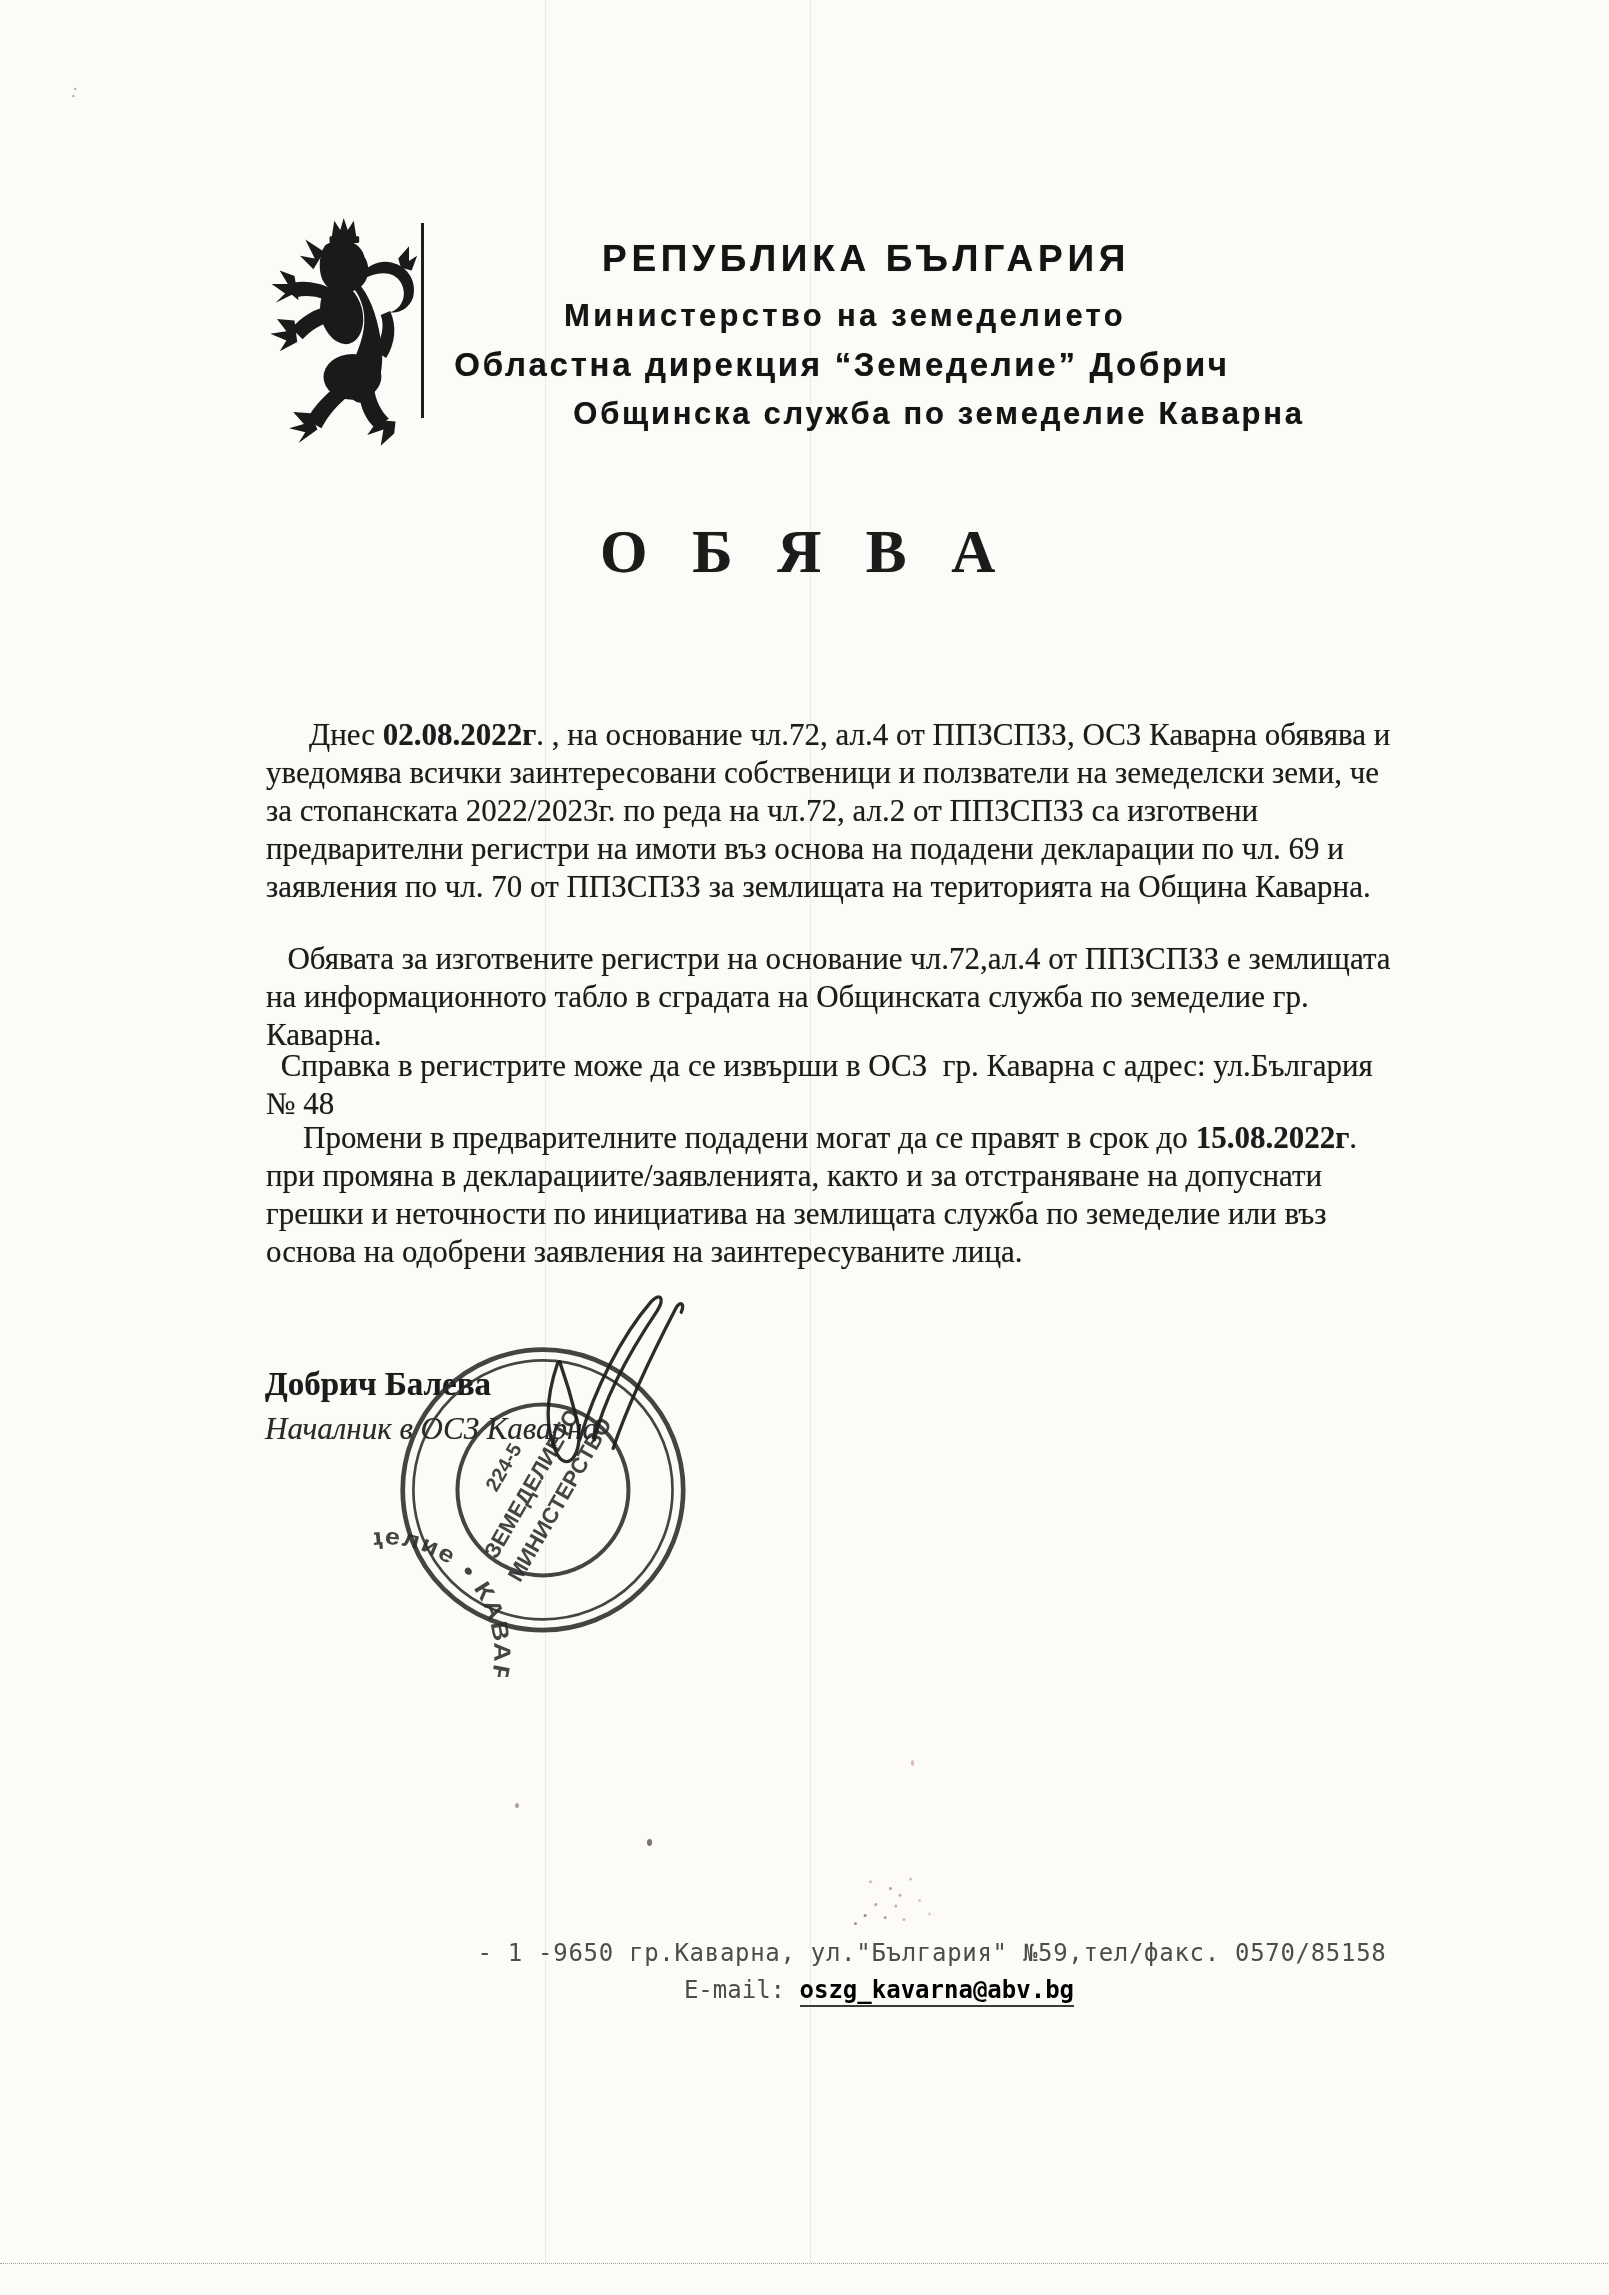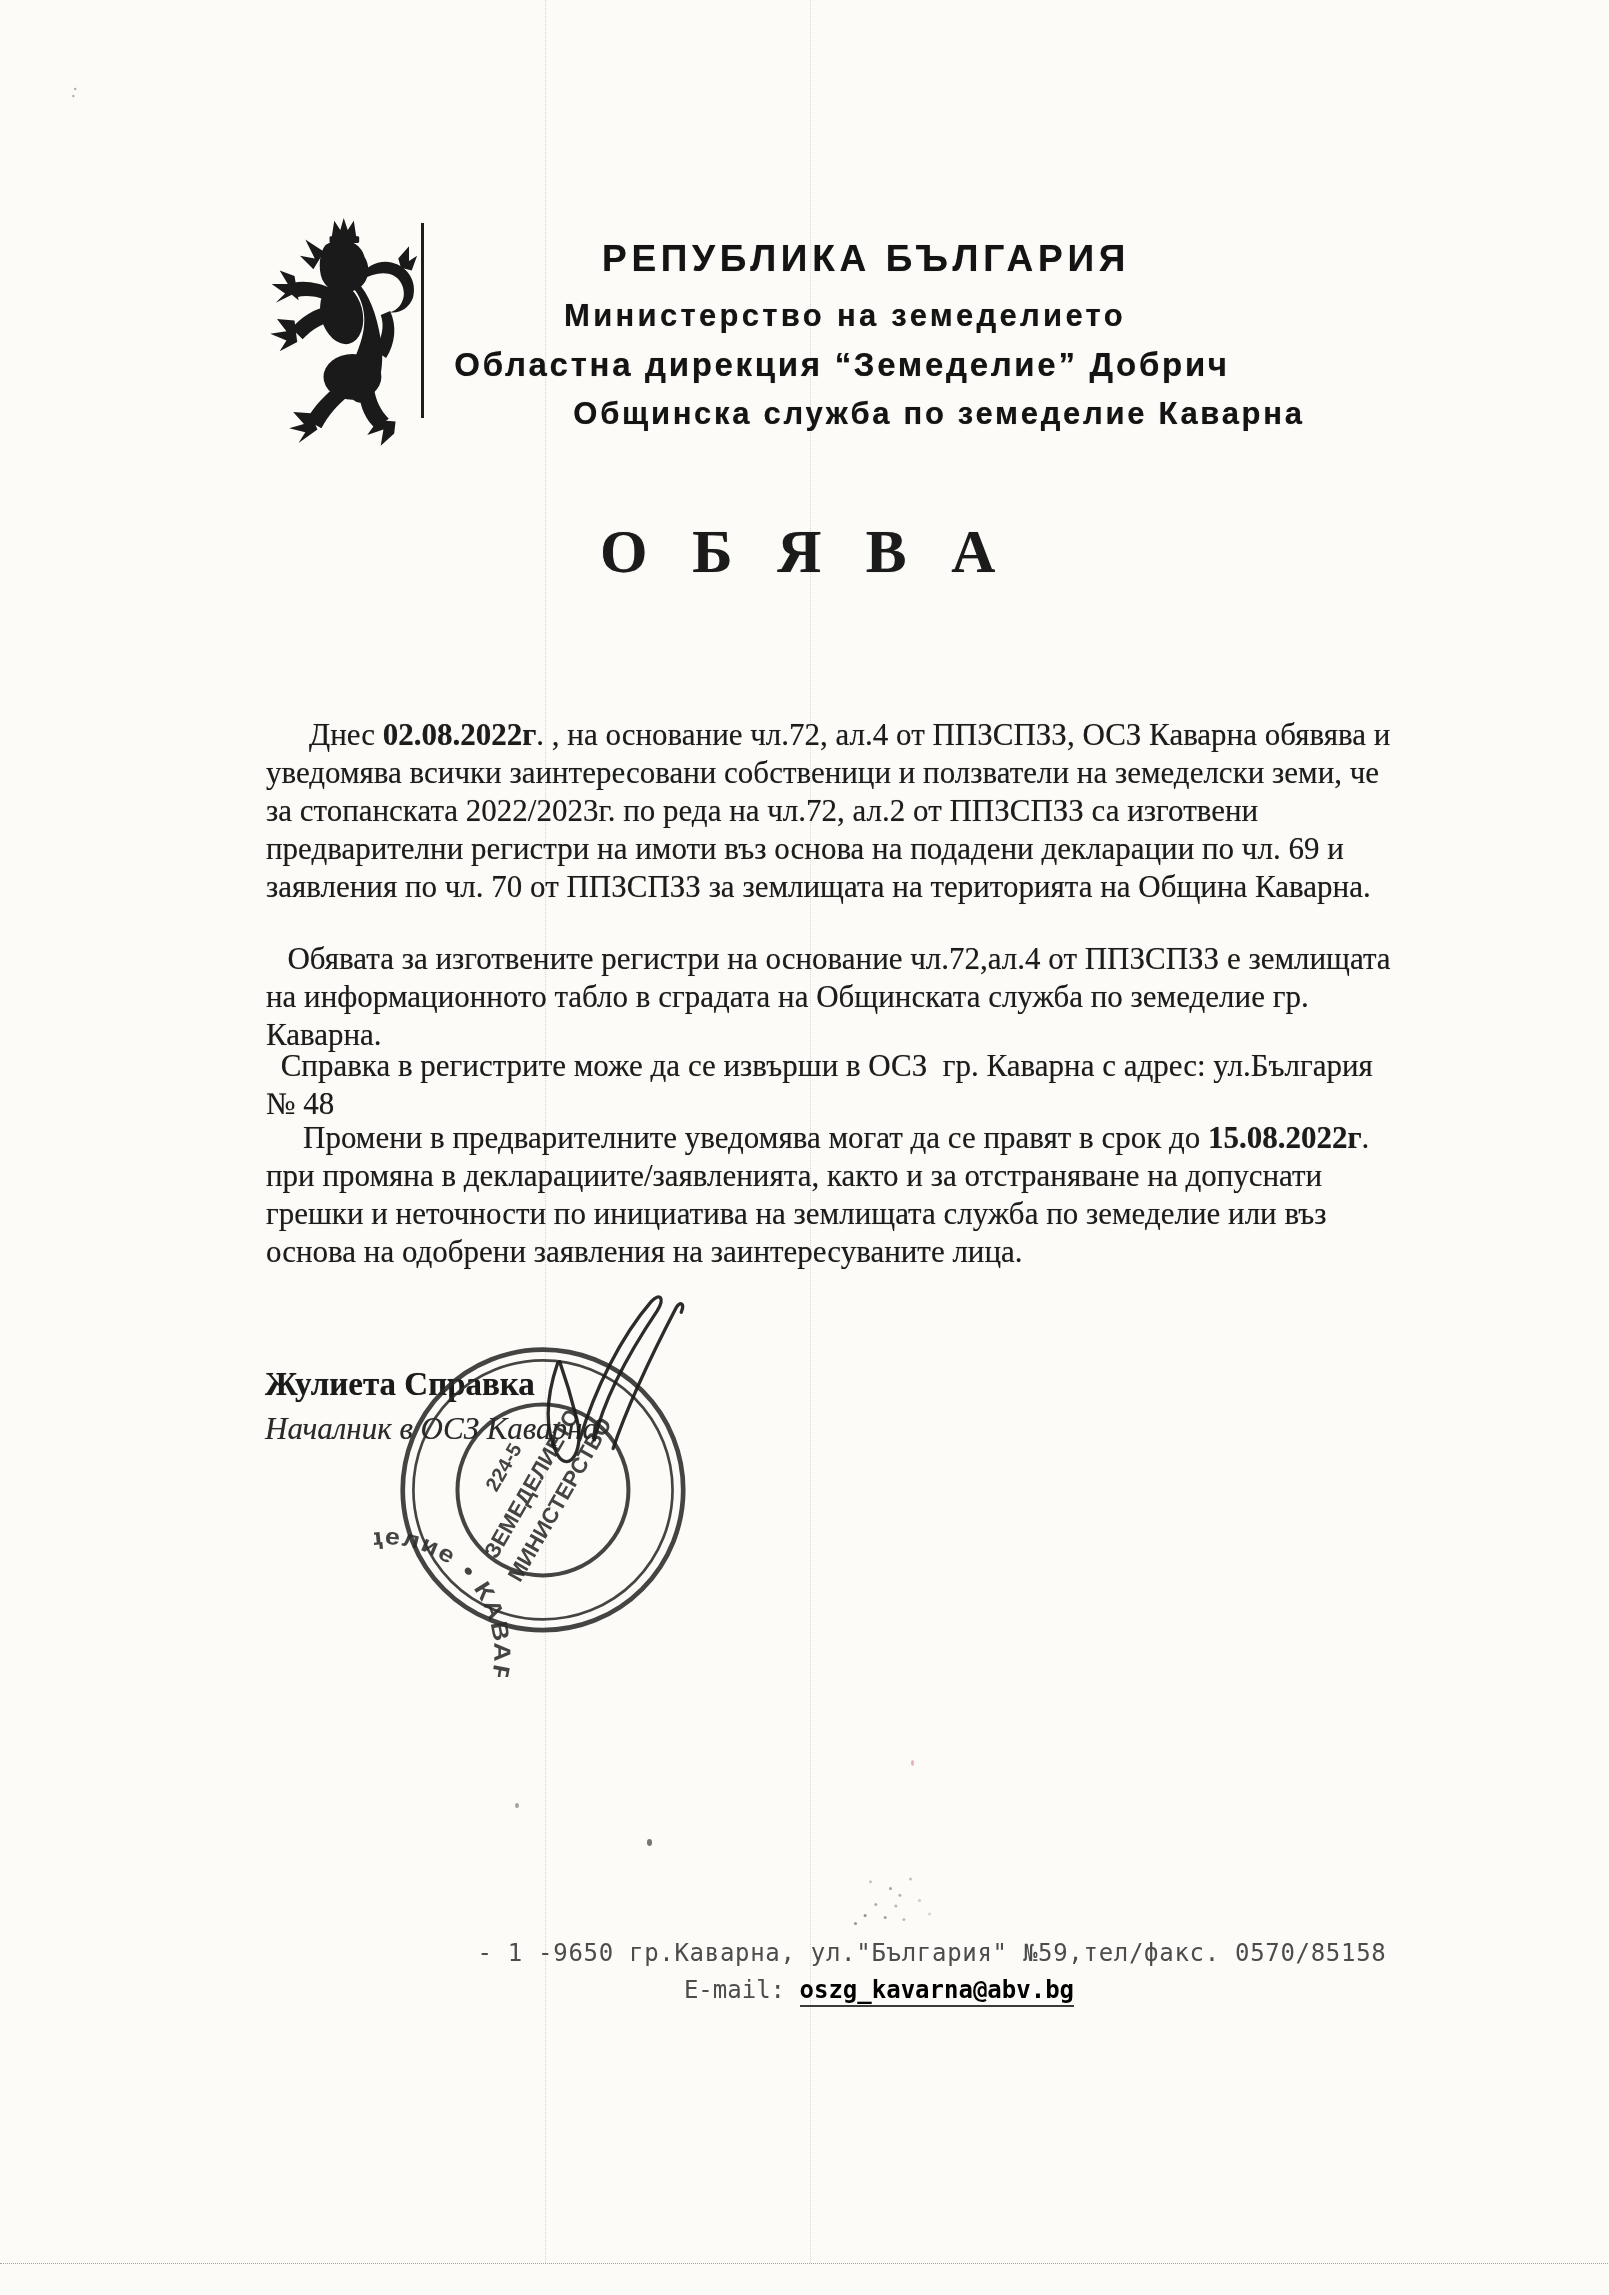--- a/index.html
+++ b/index.html
@@ -121,23 +121,23 @@
   <div class="hdr-line hdr-office">Общинска служба по земеделие Каварна</div>
 
   <div class="doc-title">О Б Я В А</div>
 
   <div class="para p1"><span>Днес </span><b>02.08.2022г</b><span>. , на основание чл.72, ал.4 от ППЗСПЗЗ, ОСЗ Каварна обявява и уведомява всички заинтересовани собственици и ползватели на земеделски земи, че за стопанската 2022/2023г. по реда на чл.72, ал.2 от ППЗСПЗЗ са изготвени предварителни регистри на имоти въз основа на подадени декларации по чл. 69 и заявления по чл. 70 от ППЗСПЗЗ за землищата на територията на Община Каварна.</span></div>
 
   <div class="para p2">Обявата за изготвените регистри на основание чл.72,ал.4 от ППЗСПЗЗ е землищата на информационното табло в сградата на Общинската служба по земеделие гр. Каварна.</div>
 
   <div class="para p3">Справка в регистрите може да се извърши в ОСЗ  гр. Каварна с адрес: ул.България № 48</div>
 
-  <div class="para p4"><span>Промени в предварителните уведомява могат да се правят в срок до </span><b>15.08.2022г</b><span>. при промяна в декларациите/заявленията, както и за отстраняване на допуснати грешки и неточности по инициатива на землищата служба по земеделие или въз основа на одобрени заявления на заинтересуваните лица.</span></div>
+  <div class="para p4"><span>Промени в предварителните подадени могат да се правят в срок до </span><b>15.08.2022г</b><span>. при промяна в декларациите/заявленията, както и за отстраняване на допуснати грешки и неточности по инициатива на землищата служба по земеделие или въз основа на одобрени заявления на заинтересуваните лица.</span></div>
 
-  <div class="sig-name">Жулиета Справка</div>
+  <div class="sig-name">Добрич Балева</div>
   <div class="sig-role">Началник в ОСЗ Каварна</div>
 
   <svg class="stamp-svg" viewBox="0 0 840 660" aria-hidden="true">
     <g stroke="#2b2b2b" fill="none" opacity="0.88">
 
       <circle cx="253" cy="380" r="210" stroke-width="7"></circle>
       <circle cx="253" cy="380" r="194" stroke-width="4"></circle>
       <circle cx="253" cy="380" r="128" stroke-width="6"></circle>
     </g>
     <defs>

